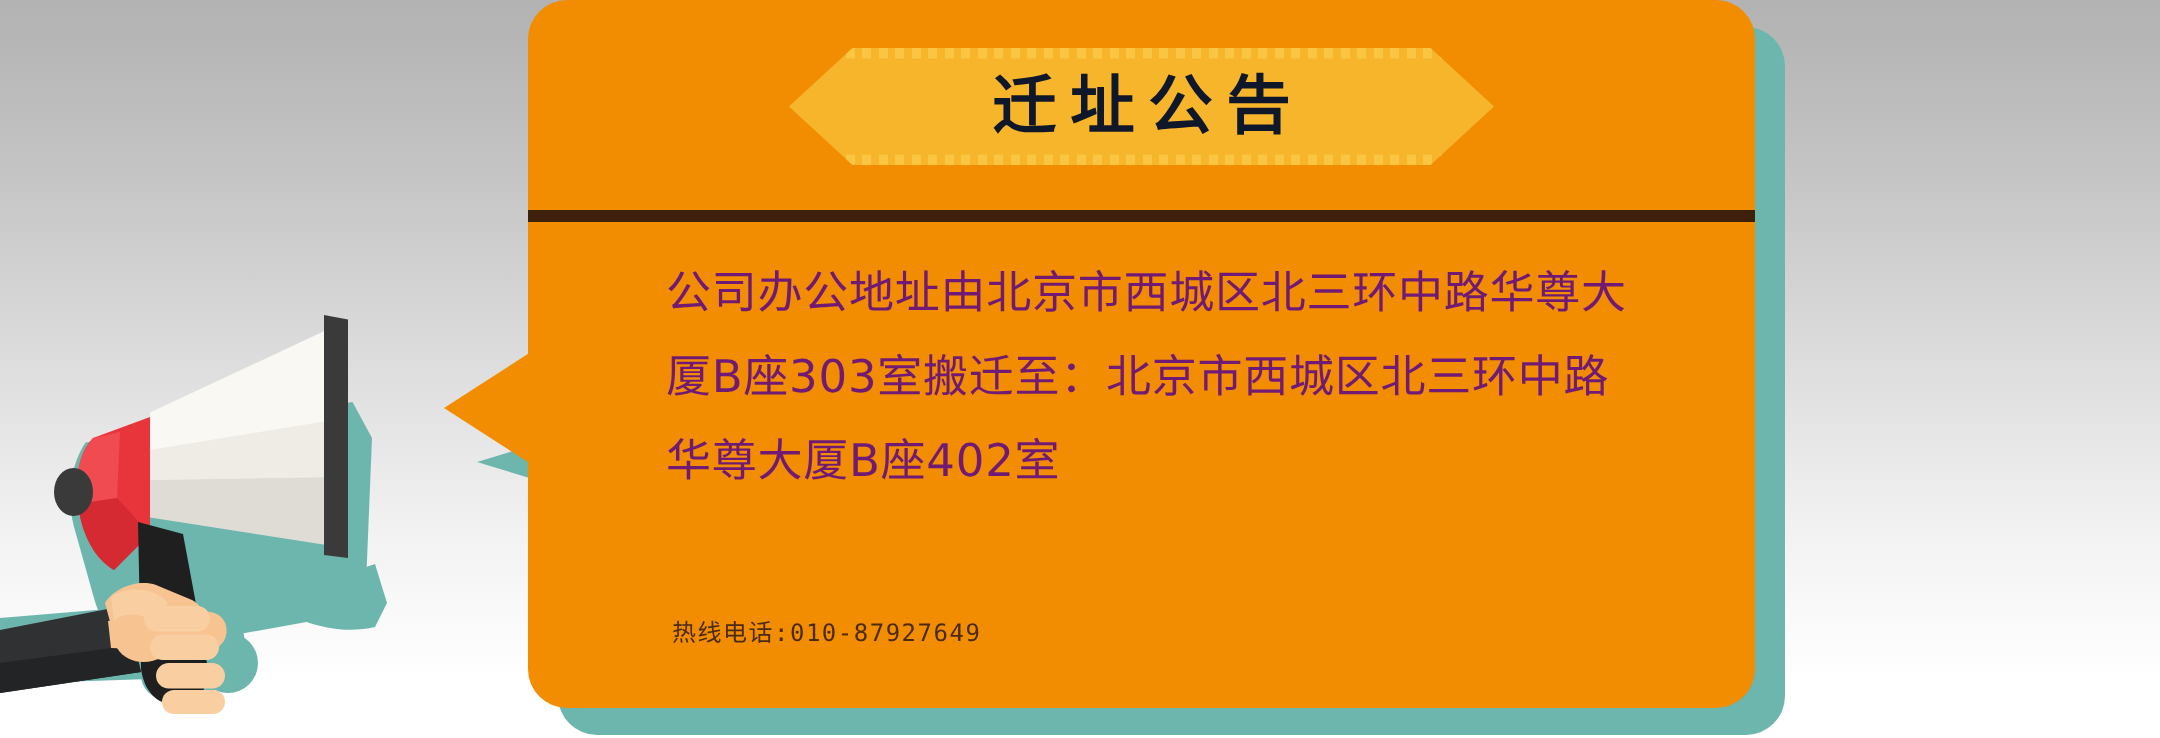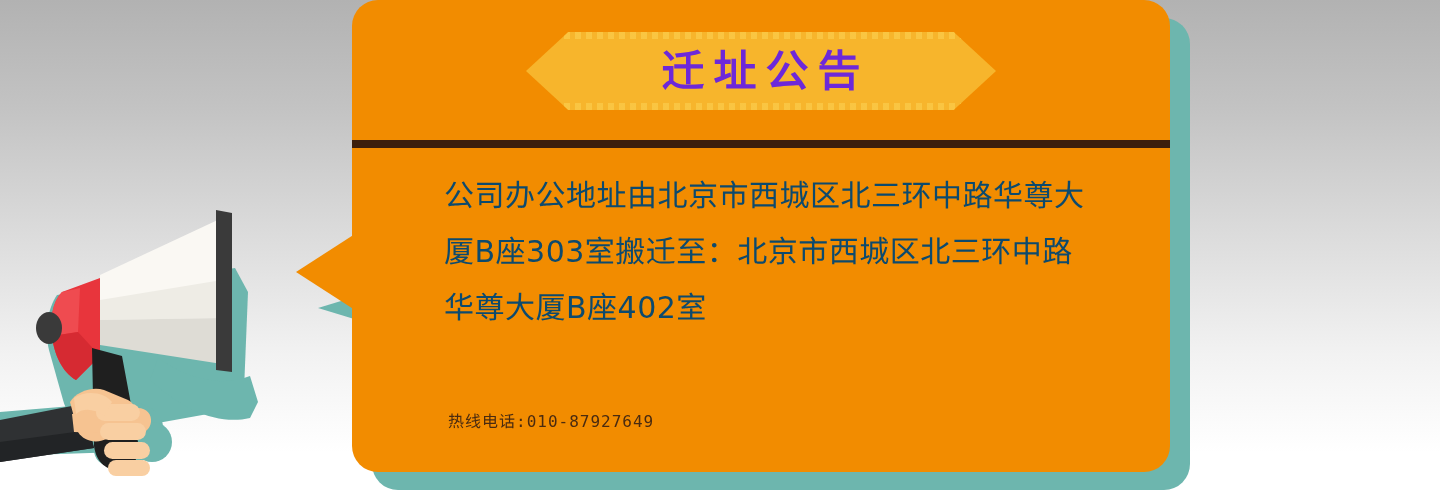--- a/index.html
+++ b/index.html
@@ -97,21 +97,21 @@
     background: repeating-linear-gradient(90deg,
       rgba(247,181,44,0) 0px, rgba(247,181,44,0) 5px,
       rgba(250,200,70,0.85) 5px, rgba(250,200,70,0.85) 11px);
     pointer-events: none;
   }
   .ribbon-texture.bottom {
     top: auto; bottom: 0;
   }
   .ribbon-title {
     position: relative;
-    color: #6d28d9;
+    color: #0f172a;
     font-size: 43px;
     font-weight: bold;
     letter-spacing: 9px;
     text-indent: 9px;
     line-height: 1;
     font-family: "DejaVu Sans", "Liberation Sans", sans-serif;
     white-space: nowrap;
   }
 
   
@@ -123,21 +123,21 @@
     height: 8px;
     background: #3d1f0c;
   }
 
   
   .body-text {
     position: absolute;
     left: 92px;
     top: 168px;
     width: 648px;
-    color: #0c4a6e;
+    color: #701a75;
     font-size: 30px;
     line-height: 56px;
     letter-spacing: 0.5px;
     font-family: "DejaVu Sans", "Liberation Sans", sans-serif;
   }
 
   
   .footer {
     position: absolute;
     left: 96px;

